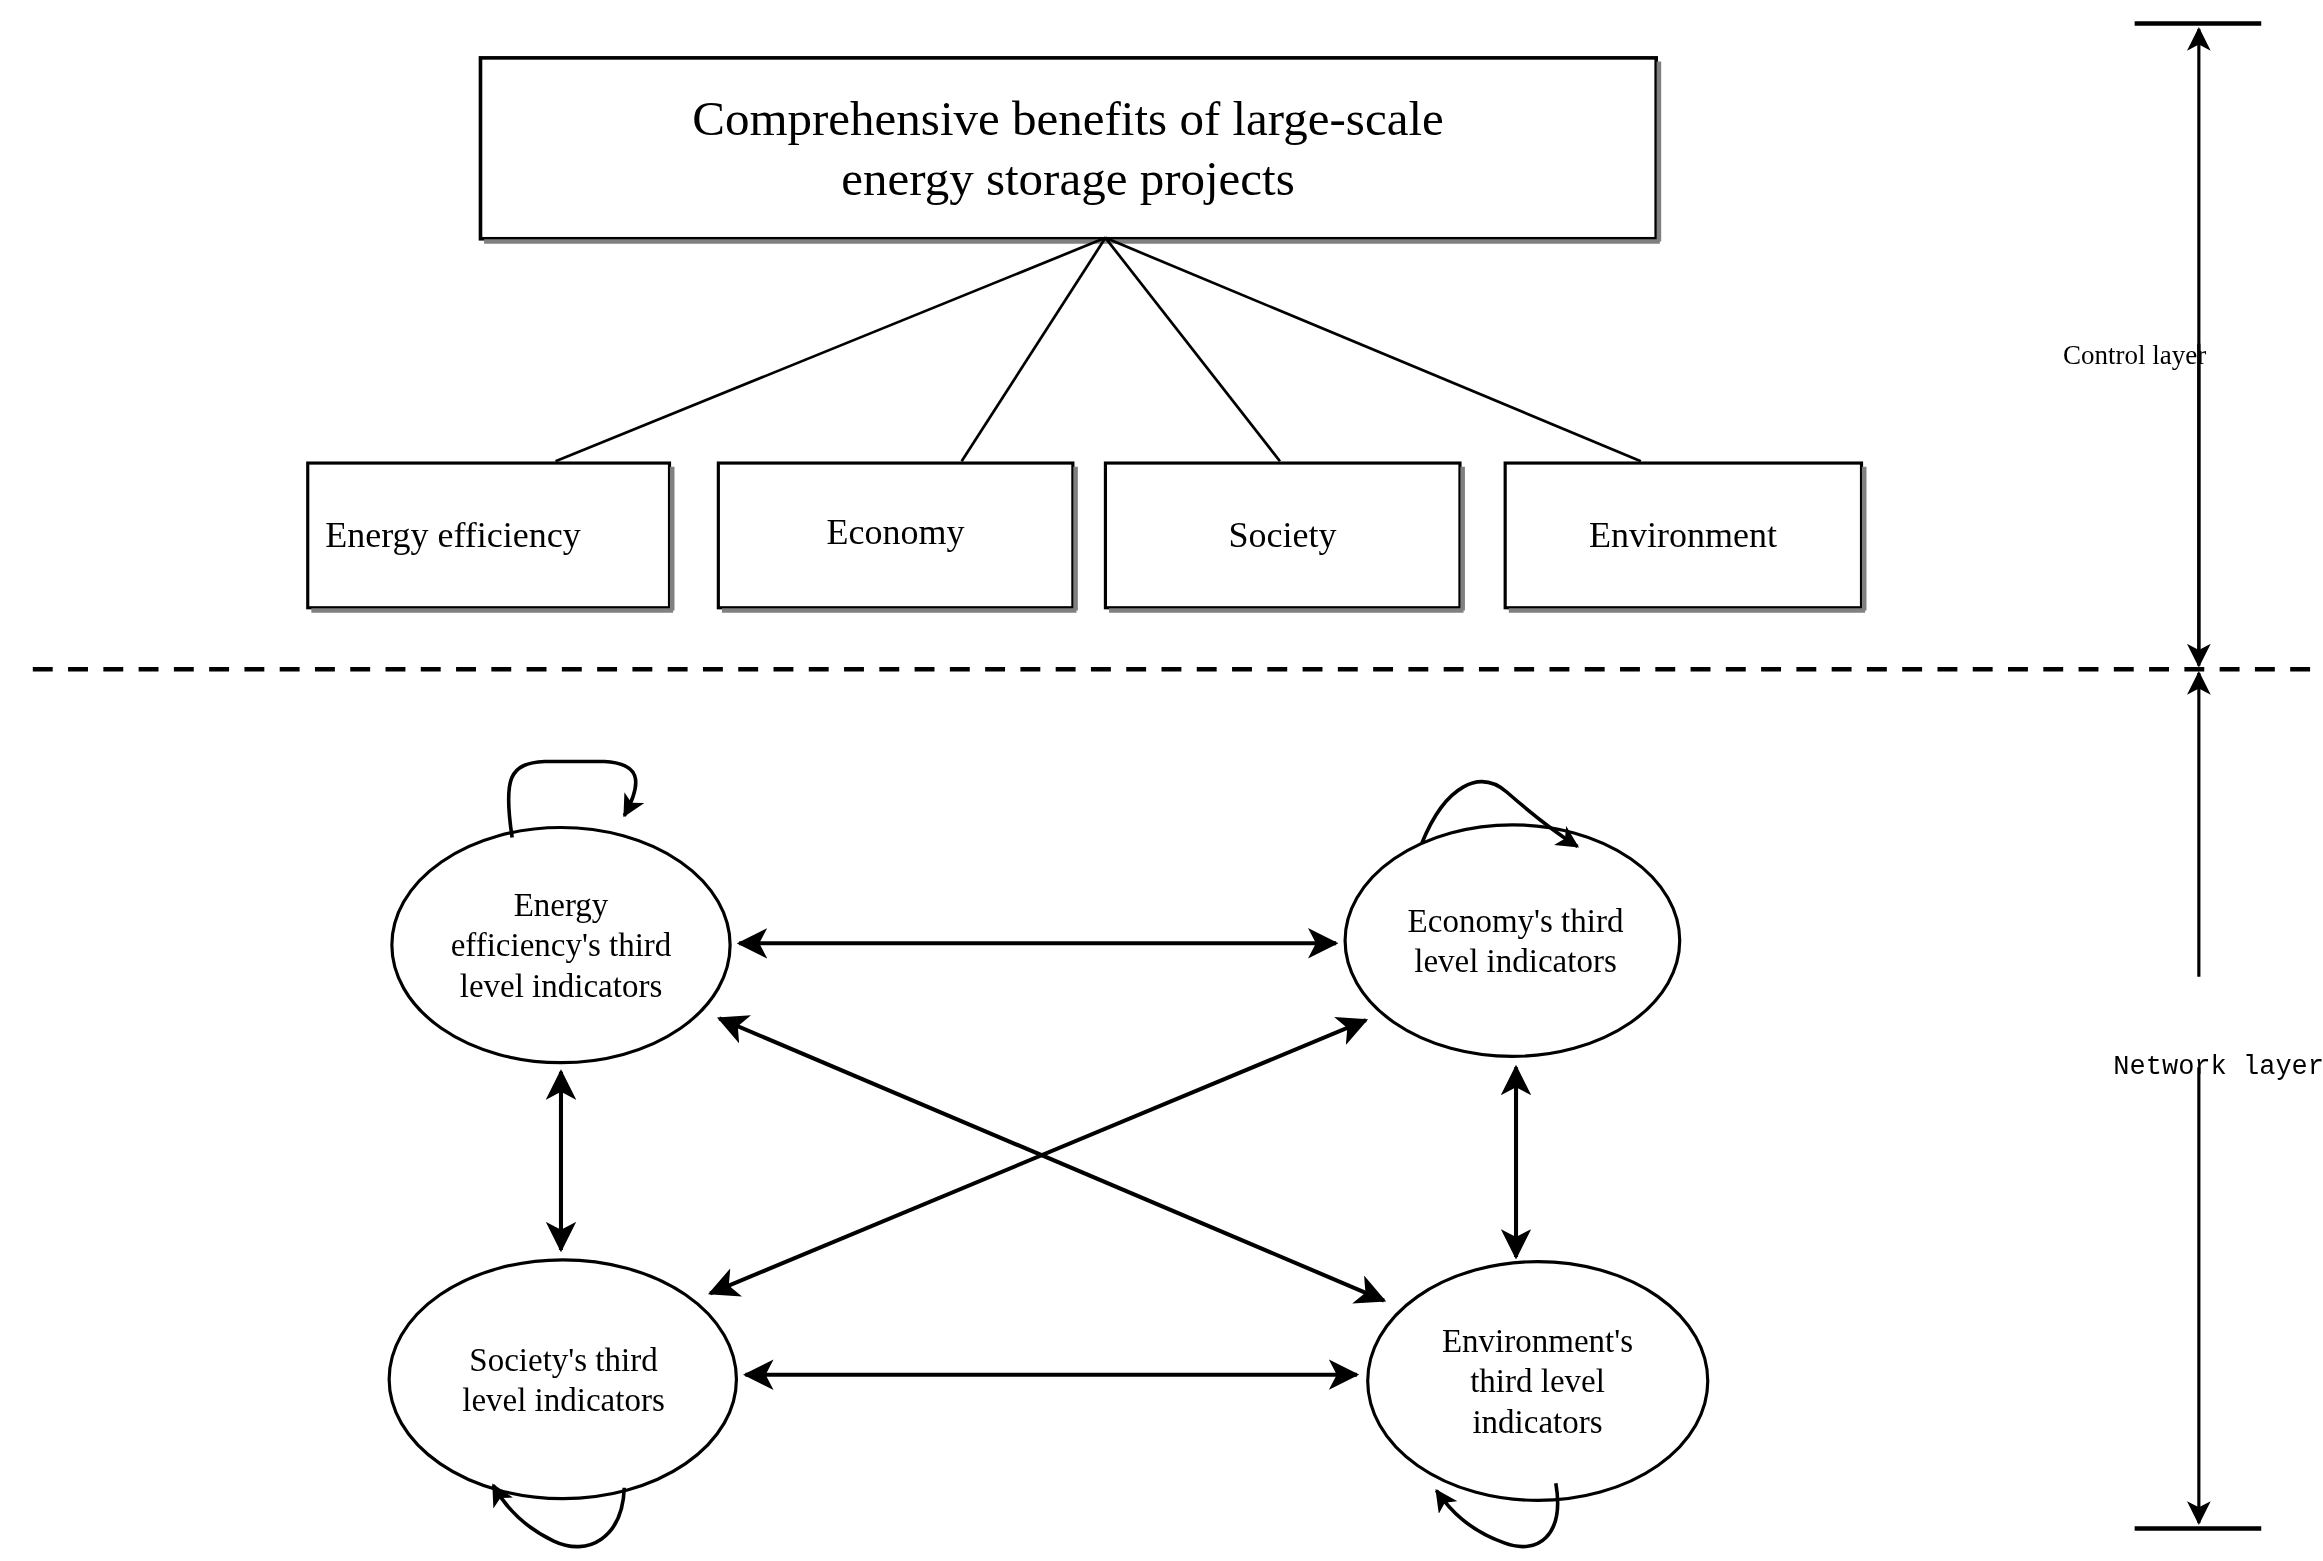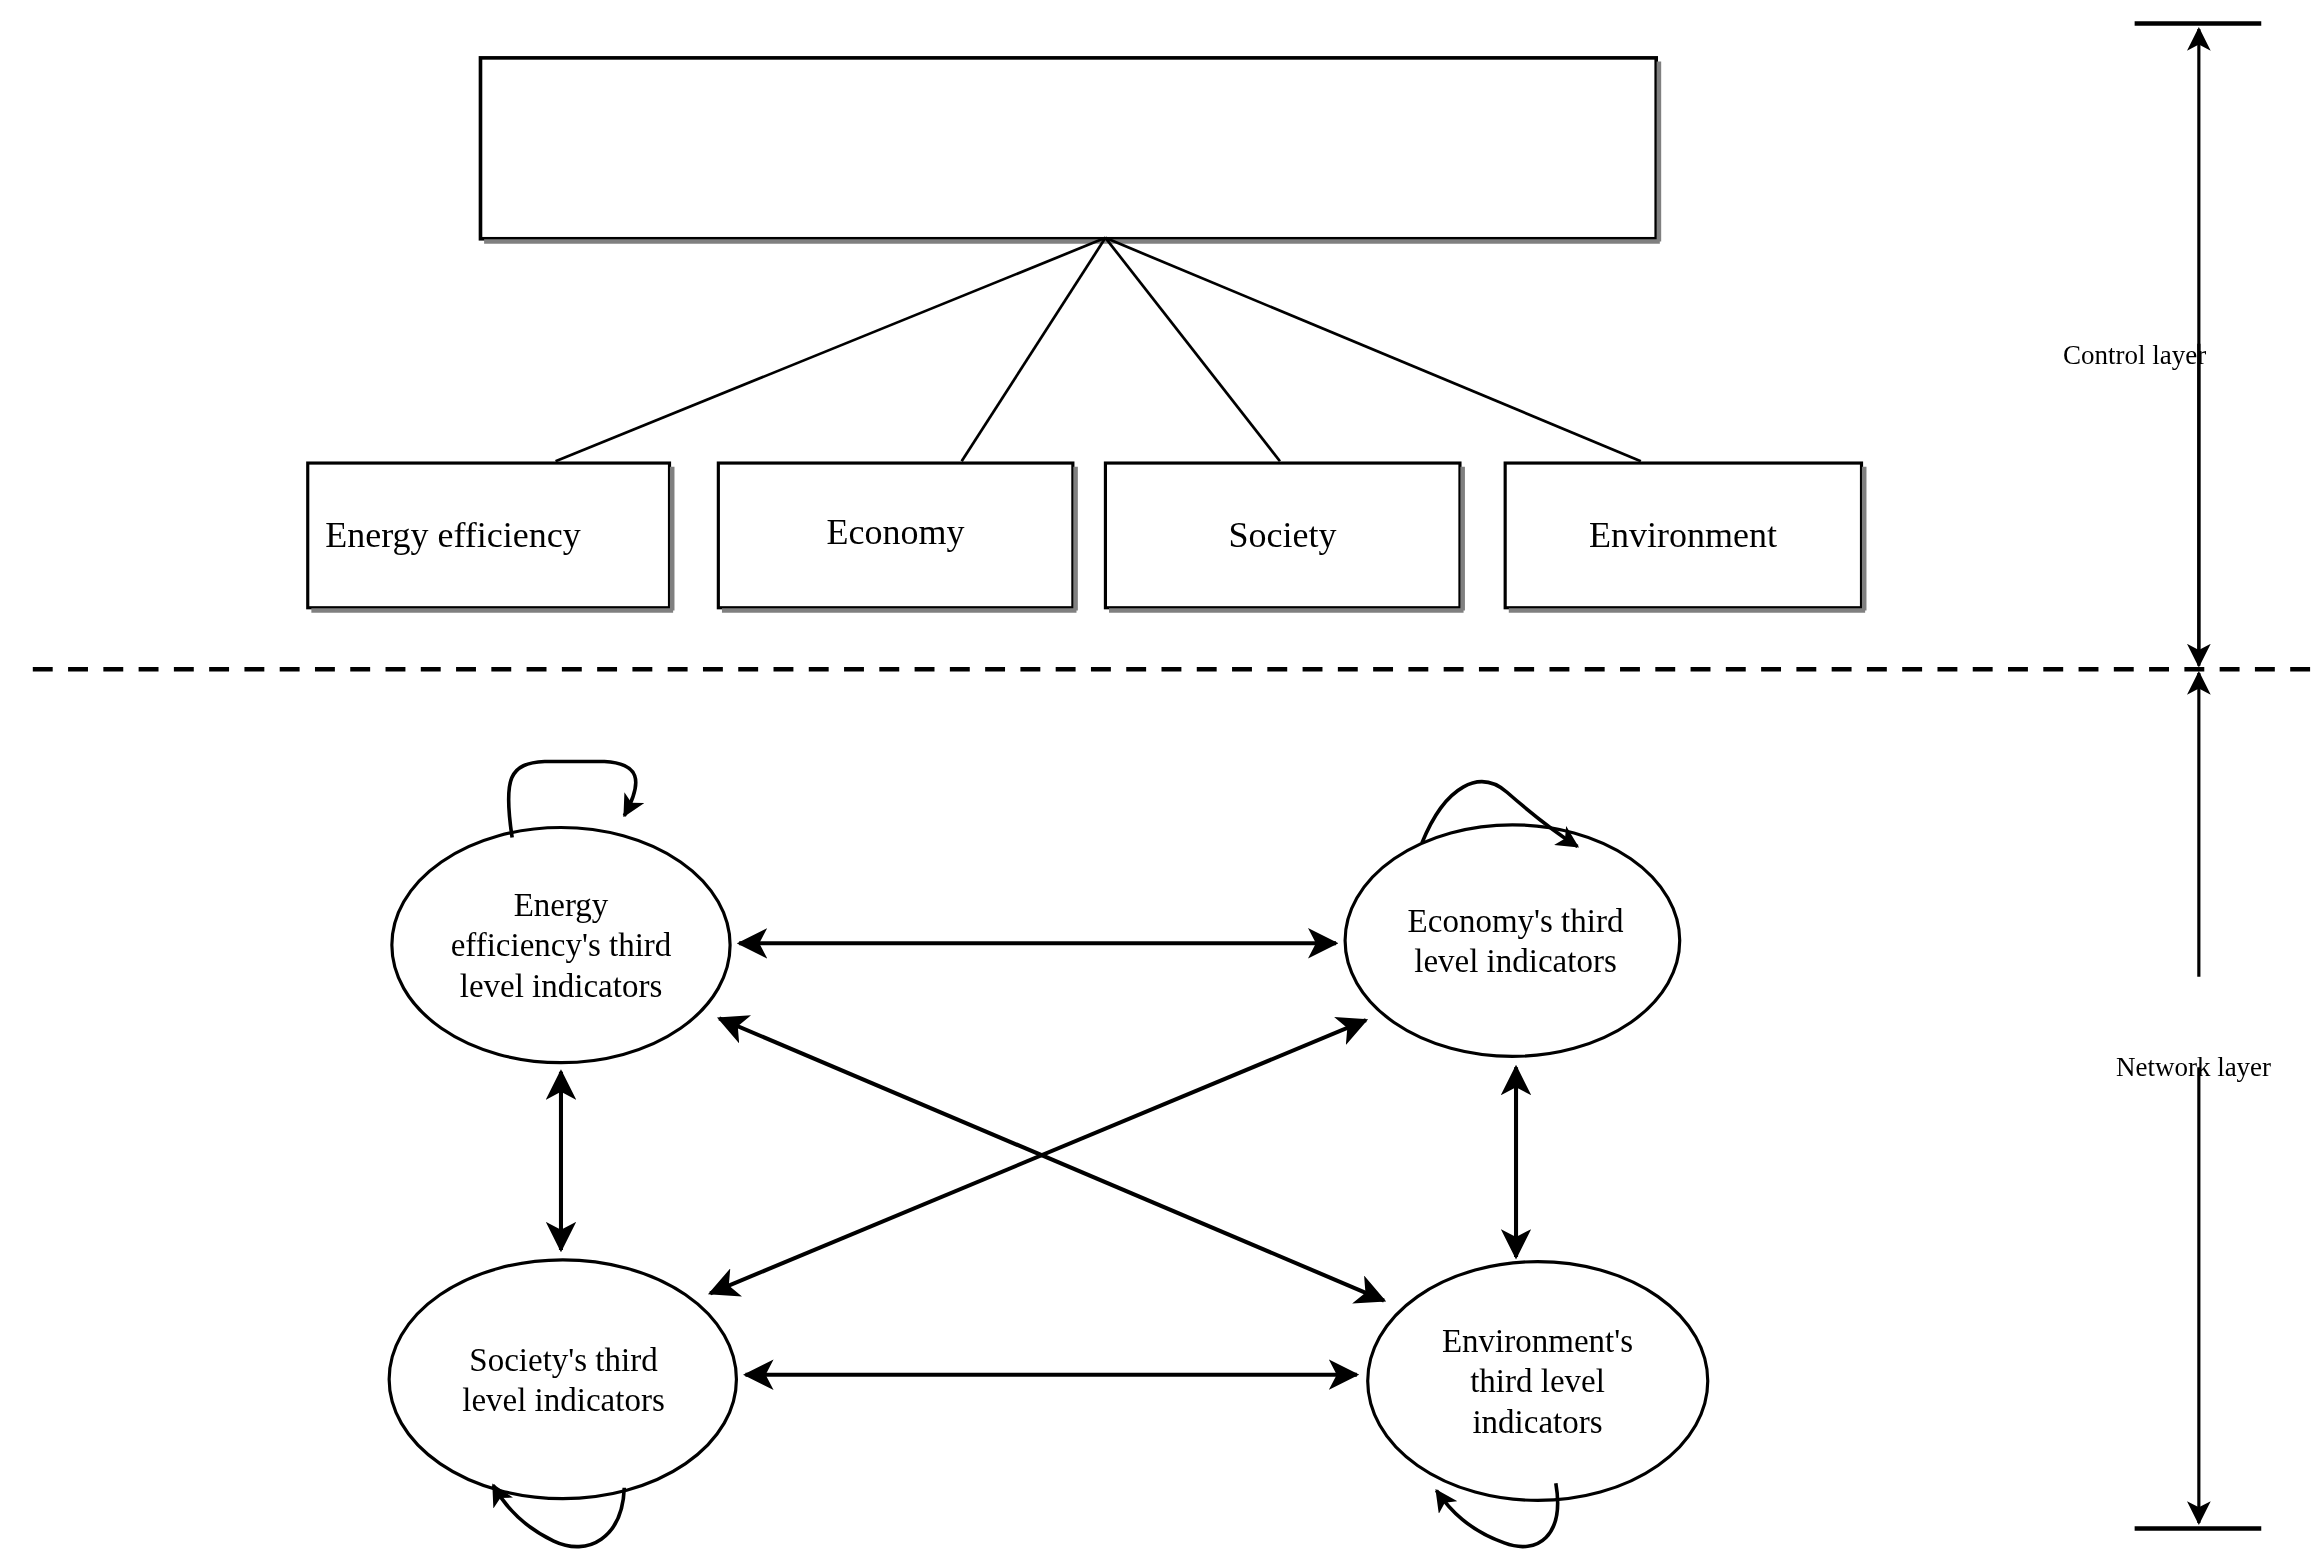--- a/index.html
+++ b/index.html
@@ -98,20 +98,24 @@
       <line x1="2360" y1="1690" x2="2500" y2="1690"></line>
     </g>
     <g stroke="#000000" fill="none" stroke-width="3.5">
       <line x1="2431" y1="730" x2="2431" y2="32" marker-end="url(#ah)"></line>
       <line x1="2431" y1="380" x2="2431" y2="736" marker-end="url(#ah)"></line>
       <line x1="2431" y1="1080" x2="2431" y2="744" marker-end="url(#ah)"></line>
       <line x1="2431" y1="1180" x2="2431" y2="1684" marker-end="url(#ah)"></line>
     </g>
   </svg>
 
+  <div class="node-label goal-box" style="left:480px;top:58px;width:1176px;height:181px;flex-direction:column;">
+    <span>Comprehensive benefits of large-scale</span>
+    <span>energy storage projects</span>
+  </div>
 
   <div class="node-label crit-box" style="left:308px;top:463px;width:290px;height:145px;">
     <span>Energy efficiency</span>
   </div>
   <div class="node-label crit-box" style="left:718px;top:463px;width:355px;height:140px;">
     <span>Economy</span>
   </div>
   <div class="node-label crit-box" style="left:1505px;top:463px;width:356px;height:145px;">
     <span>Environment</span>
   </div>
@@ -134,18 +138,18 @@
   </div>
   <div class="node-label ell-label" style="left:1361px;top:1300px;width:353px;height:163px;flex-direction:column;">
     <span>Environment's</span>
     <span>third level</span>
     <span>indicators</span>
   </div>
 
   <div class="node-label layer-label" style="left:2063px;top:330px;width:261px;height:51px;justify-content:flex-start;">
     <span>Control layer</span>
   </div>
-  <div class="node-label layer-label" style="left:2063px;top:1042px;width:261px;height:51px;justify-content:center;">
+  <div class="node-label layer-label" style="left:2063px;top:1042px;width:261px;height:51px;justify-content:flex-end;font-family:Liberation Mono, monospace;">
     <span>Network layer</span>
   </div>
 
 </div>
 
 
 </body></html>

